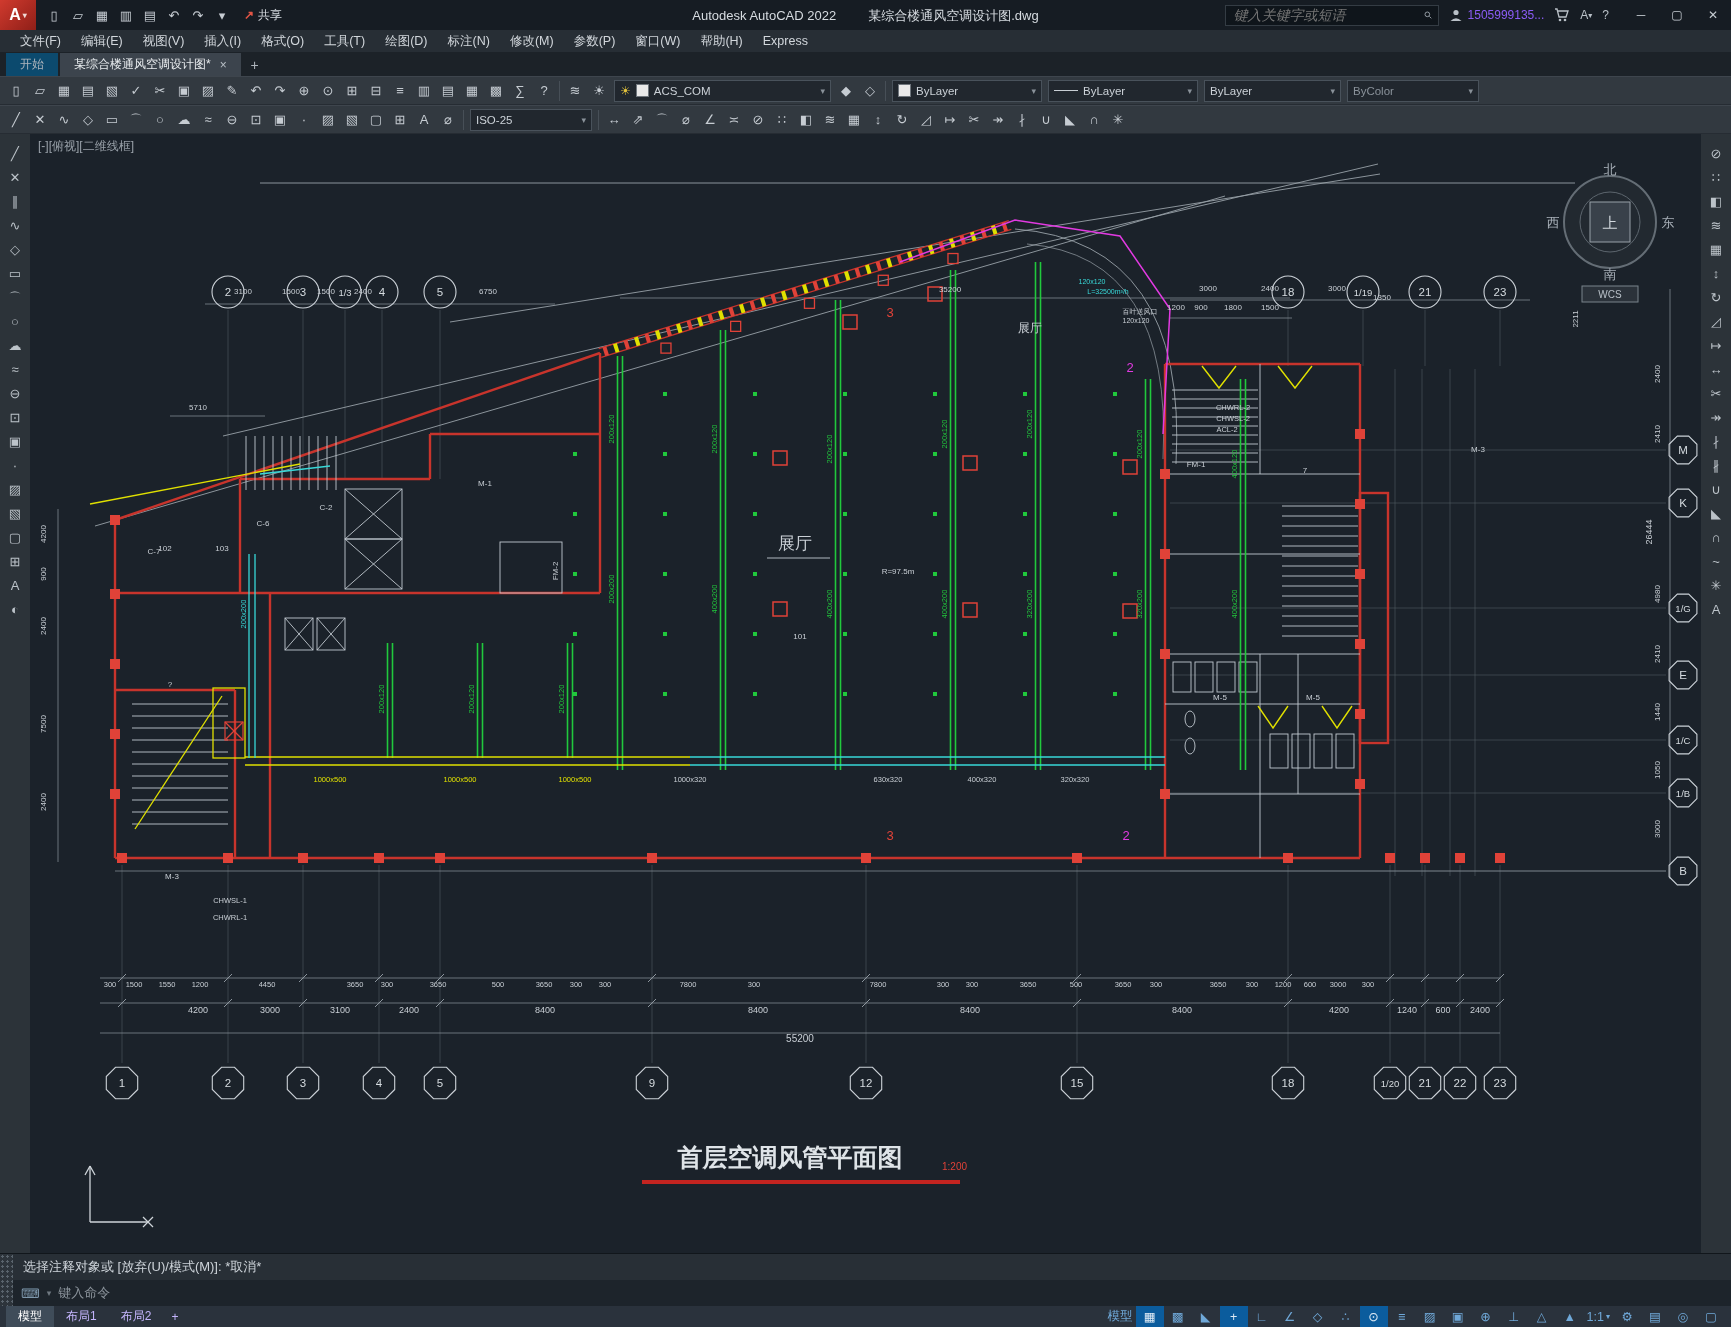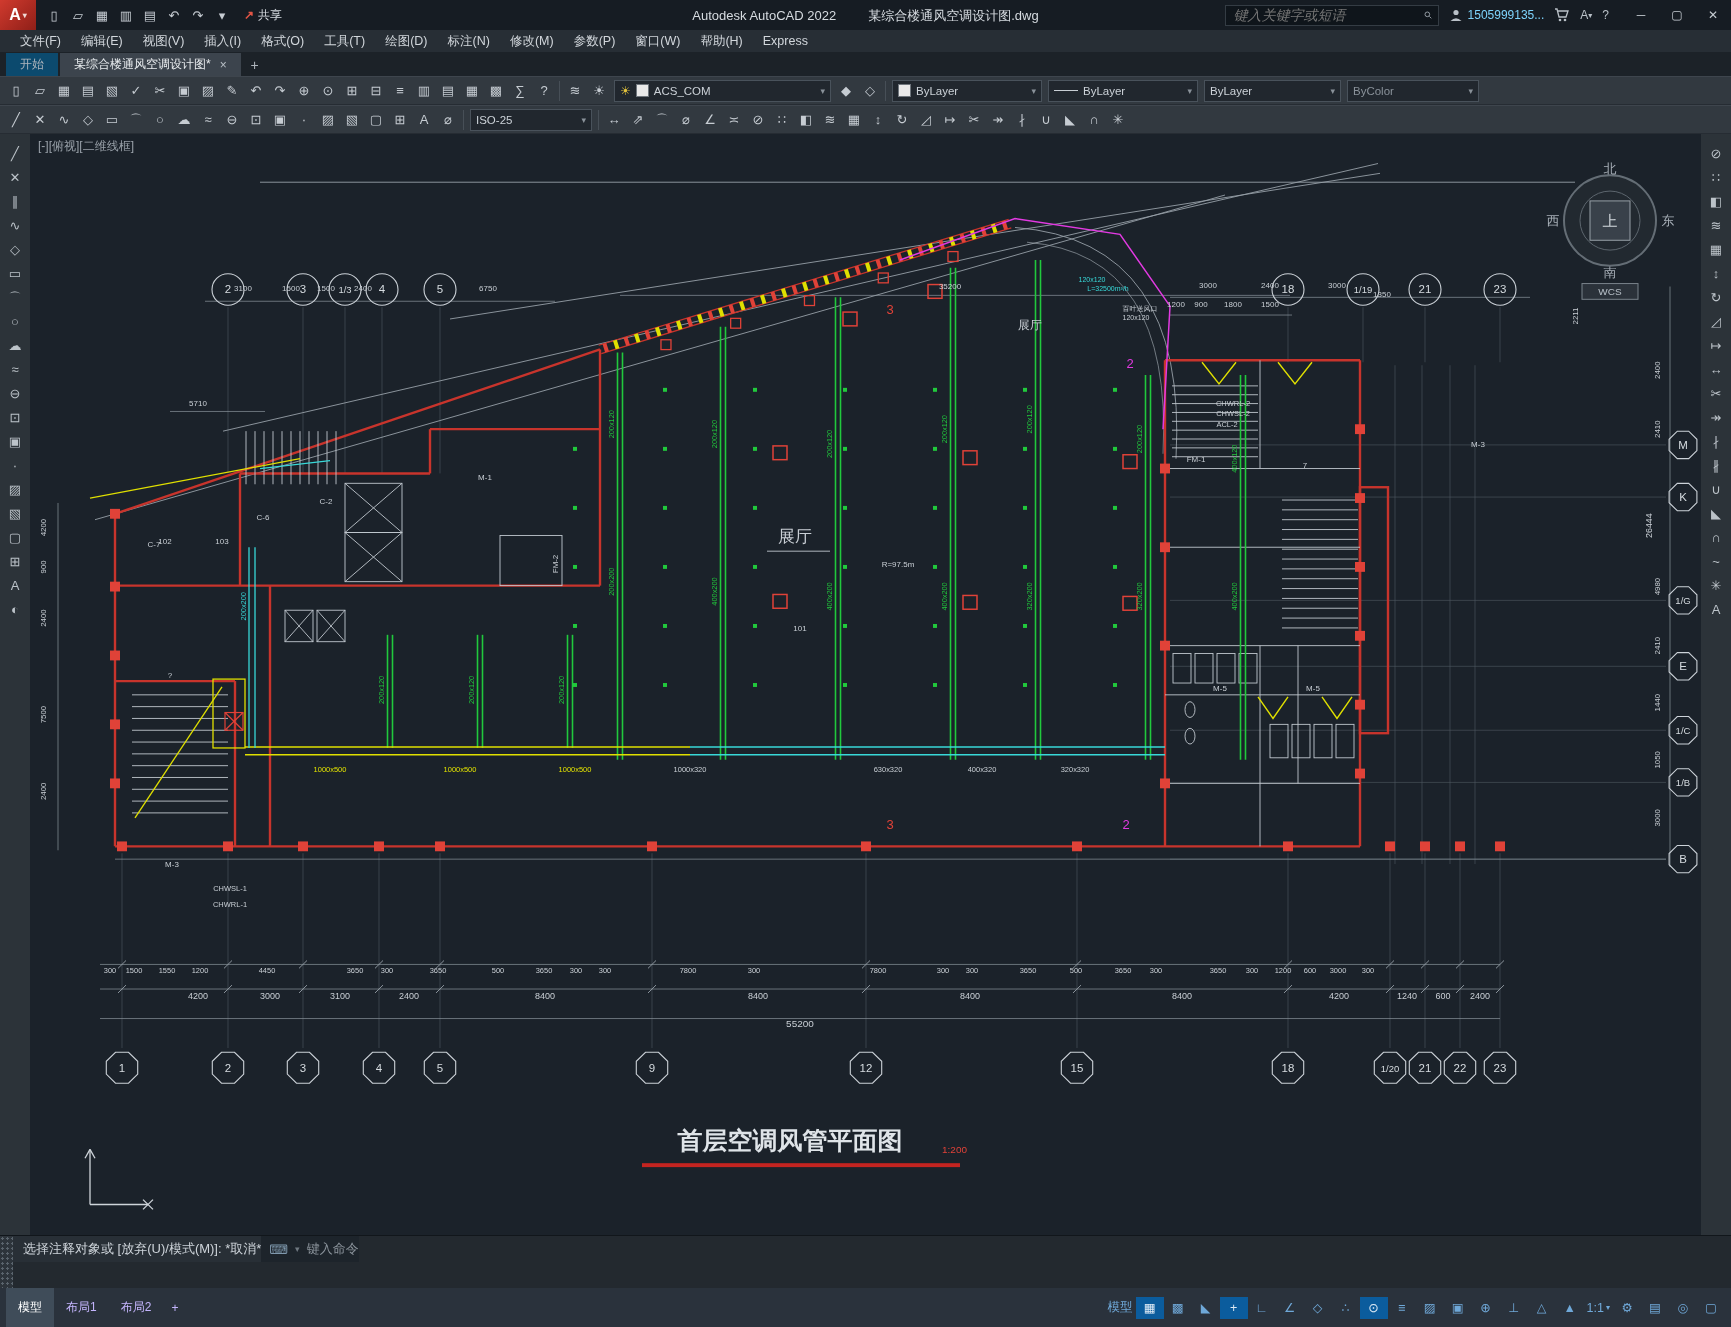--- a/index.html
+++ b/index.html
@@ -14,21 +14,21 @@
   .qat{display:flex;margin-left:6px}
   .tool-icon{width:24px;height:24px;display:flex;align-items:center;justify-content:center;font-size:13px;color:#c6ccd2;border-radius:2px;flex:0 0 auto}
   .share{display:flex;align-items:center;gap:4px;margin-left:10px;font-size:12px;color:#d6dbe0}
   .share-ic{color:#e25545;font-weight:bold}
   .tb-title{position:absolute;left:50%;transform:translateX(-50%);font-size:13px;color:#d6dbe0;white-space:nowrap;top:7px}
   .tb-title .doc{margin-left:32px}
   .tb-right{margin-left:auto;display:flex;align-items:center;gap:10px}
   .searchbox{width:200px;height:19px;background:#0f151b;border:1px solid #343c44;display:flex;align-items:center;padding:0 6px;gap:6px}
   .searchbox input{flex:1;background:transparent;border:none;outline:none;color:#aab1b8;font-style:italic;font-size:14px;font-family:inherit}
   .mini{display:flex;align-items:center;justify-content:center;color:#b9c0c7}
-  .account{display:flex;align-items:flex-end;gap:5px;font-size:12px;color:#7dd3fc}
+  .account{display:flex;align-items:flex-end;gap:5px;font-size:12px;color:#8b5cf6}
   .winbtns{display:flex;margin-left:4px}
   .winbtn{width:36px;height:30px;display:flex;align-items:center;justify-content:center;font-size:12px;color:#c6ccd2}
 
   
   .menubar{height:22px;background:#272e35;display:flex;align-items:flex-start;font-size:12.5px;color:#d2d7dc;padding-left:10px;flex:0 0 auto}
   .menu-item{padding:0 10px;height:100%;display:flex;align-items:center;white-space:nowrap}
 
   
   .filetabs{height:24px;background:#1c2228;display:flex;align-items:flex-end;padding-left:6px;gap:2px;flex:0 0 auto}
   .ftab{height:23px;display:flex;align-items:center;padding:0 14px;font-size:12px;color:#aeb5bc;background:#0c4a6e;white-space:nowrap}
@@ -55,28 +55,28 @@
   .canvas{flex:1 1 auto;position:relative;background:#1b222a;overflow:hidden}
   #cad{position:absolute;inset:0;width:100%;height:100%}
   #cad text{font-family:"Liberation Sans",sans-serif}
   .viewport-label{position:absolute;top:4px;left:8px;color:#9aa2aa;font-size:12px;z-index:2}
   .bub{fill:none;stroke:#ccd2d8;stroke-width:1.1}
   .bubt{fill:#d6dce0;text-anchor:middle}
 
   
   .cmd{height:52px;display:flex;background:#23292f;border-top:1px solid #11161b;flex:0 0 auto}
   .cmd-grip{width:13px;background-color:#2d343b;background-image:radial-gradient(circle,#5a646d 1px,transparent 1.3px);background-size:5px 5px}
-  .cmd-rows{flex:1;display:flex;flex-direction:row}
+  .cmd-rows{flex:1;display:flex;flex-direction:column}
   .cmd-history{height:26px;display:flex;align-items:center;padding-left:10px;font-size:13px;color:#ced4da;background:#282f36}
   .cmd-input{height:26px;display:flex;align-items:center;padding-left:8px;background:#1d242b;font-size:13px;color:#8b939b;gap:7px}
   .cmd-ic{color:#7f98ad;font-size:13px}
   .cmd-caret{font-size:9px;color:#6f7880}
 
   
-  .statusbar{height:39px;background:#2a323c;display:flex;align-items:center;font-size:12px;padding:0 6px;flex:0 0 auto}
+  .statusbar{height:21px;background:#2a323c;display:flex;align-items:center;font-size:12px;padding:0 6px;flex:0 0 auto}
   .ltabs{display:flex;height:100%}
   .ltab{padding:0 12px;height:100%;display:flex;align-items:center;color:#c4b5fd;white-space:nowrap}
   .ltab.active{background:#3f4c59;color:#fff}
   .ltab.plus{padding:0 8px}
   .status-right{margin-left:auto;display:flex;align-items:center}
   .sicon{min-width:22px;height:22px;display:flex;align-items:center;justify-content:center;font-size:12.5px;color:#6fa8d8;padding:0 3px;gap:2px;white-space:nowrap}
   .sicon.on{background:#0b5c9d;color:#ddeaf5}
   .sicon .caret{font-size:8px}
 </style>
 </head>

